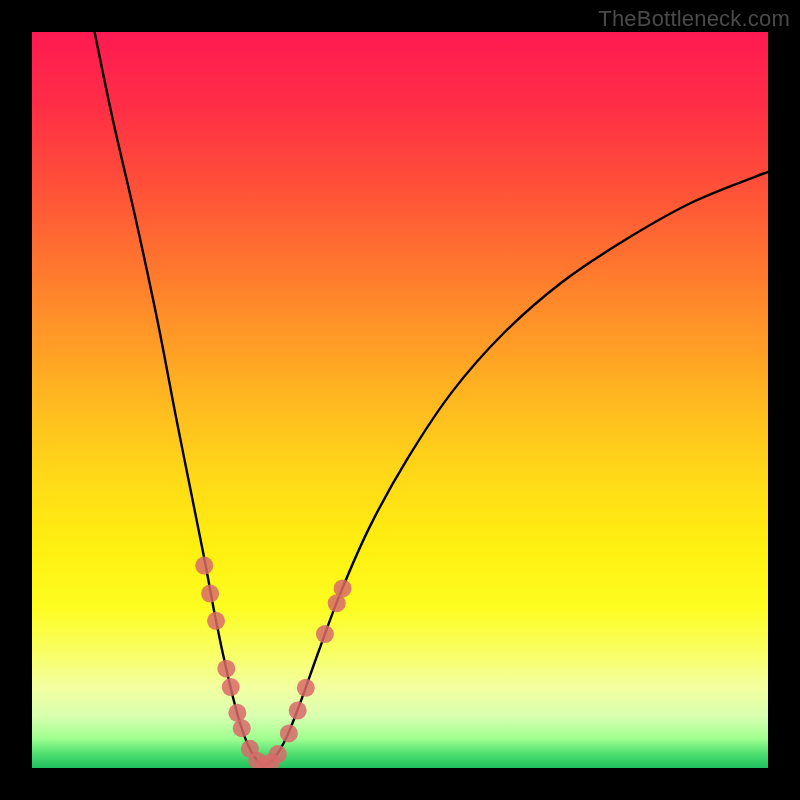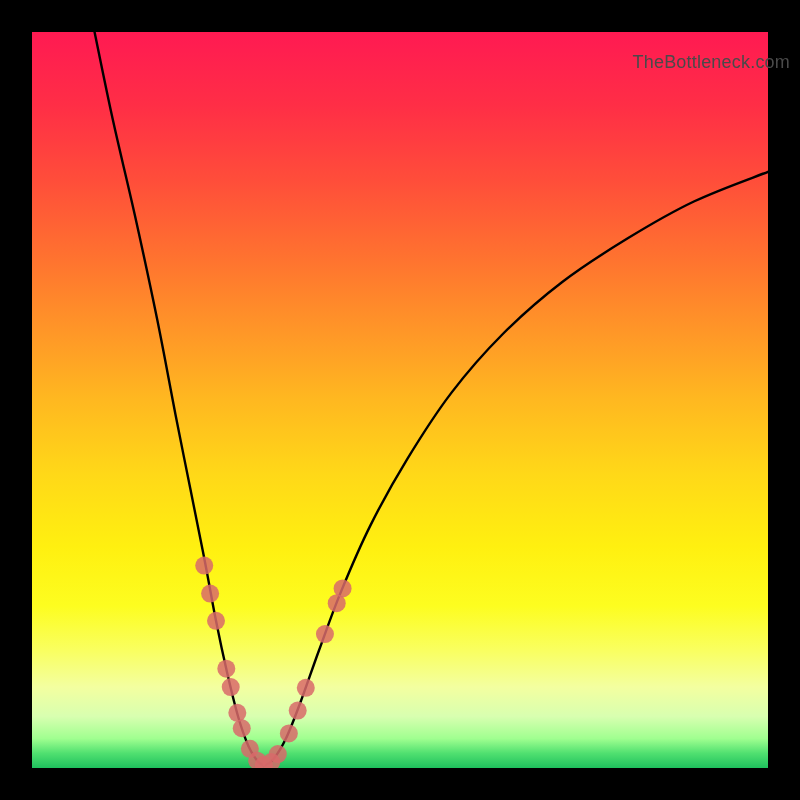--- a/index.html
+++ b/index.html
@@ -42,24 +42,23 @@
       #a0ff90 96%,
       #50e070 98%,
       #1fc05d 100%
     );
   }
   .watermark {
     position: absolute;
     top: 6px;
     right: 10px;
     color: #4a4a4a;
-    font-size: 18px;
+    font-size: 22px;
     letter-spacing: 0.2px;
     font-weight: 500;
-    margin-top: 46px;
   }
   svg.curve {
     position: absolute;
     top: 0;
     left: 0;
   }
 </style>
 </head>
 <body>
 

